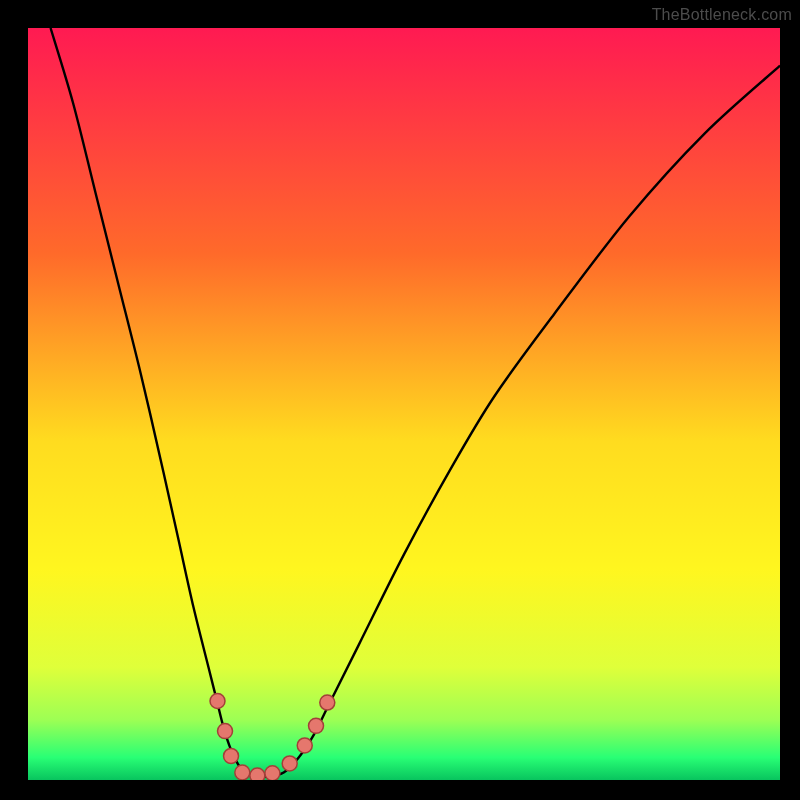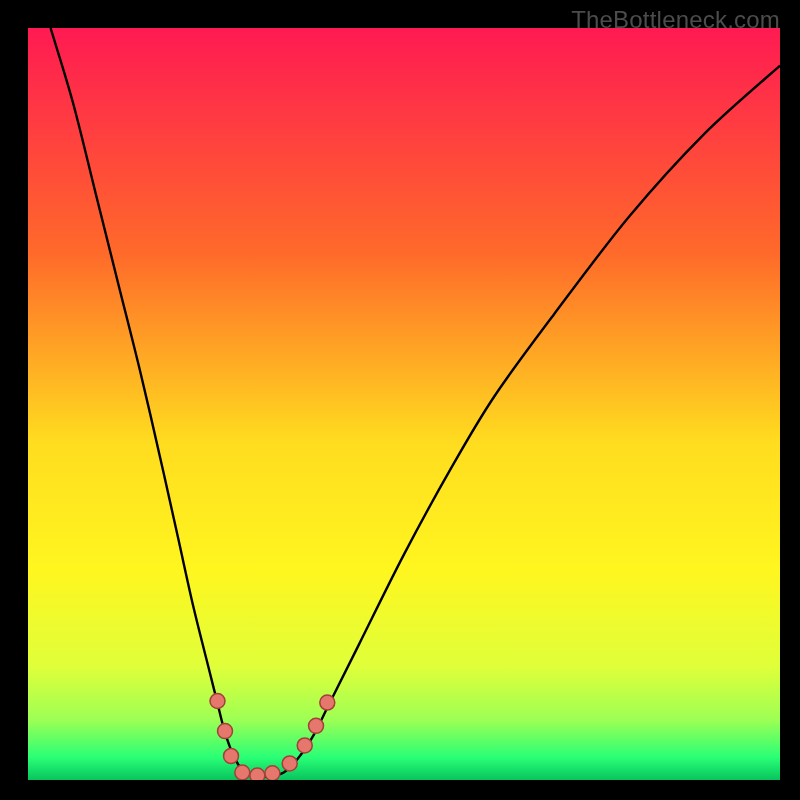--- a/index.html
+++ b/index.html
@@ -22,23 +22,23 @@
   .plot {
     position: absolute;
     left: 0;
     top: 0;
     width: 752px;
     height: 752px;
   }
   .watermark {
     position: absolute;
     top: 6px;
-    right: 20px;
+    right: 8px;
     color: #4c4c4c;
-    font-size: 24px;
+    font-size: 16px;
     font-weight: 500;
     letter-spacing: 0.2px;
   }
   svg { display: block; }
 </style>
 </head>
 <body>
 
 <div class="frame">
   <svg class="plot" viewBox="0 0 752 752" width="752" height="752" preserveAspectRatio="none">

